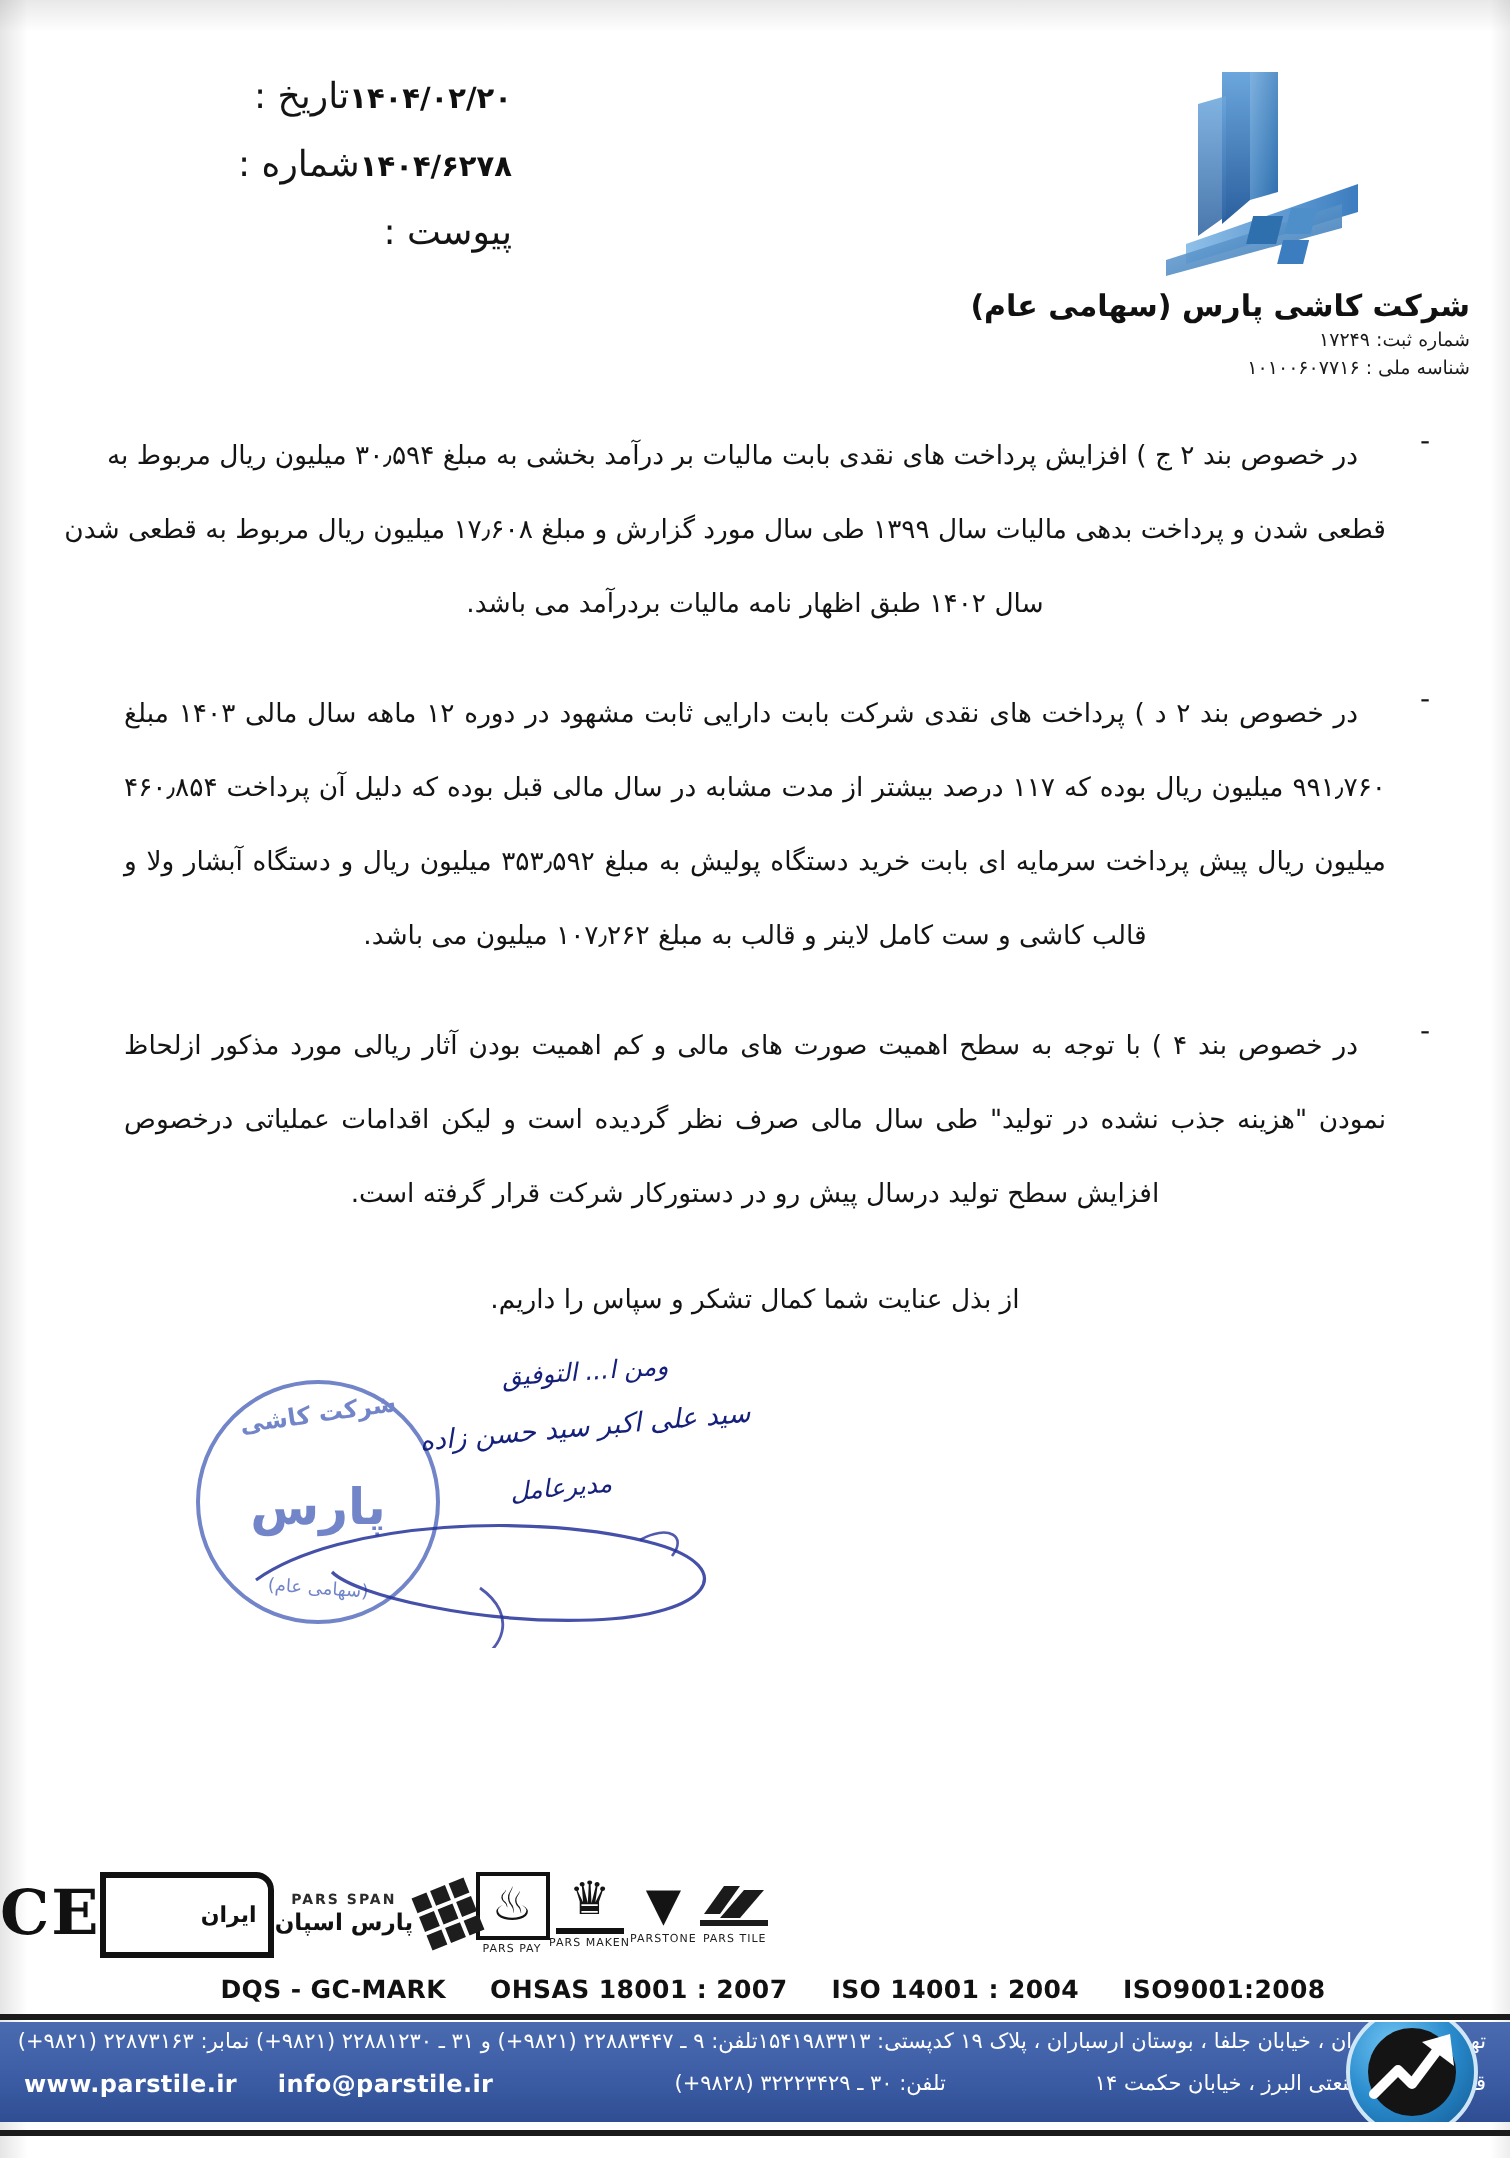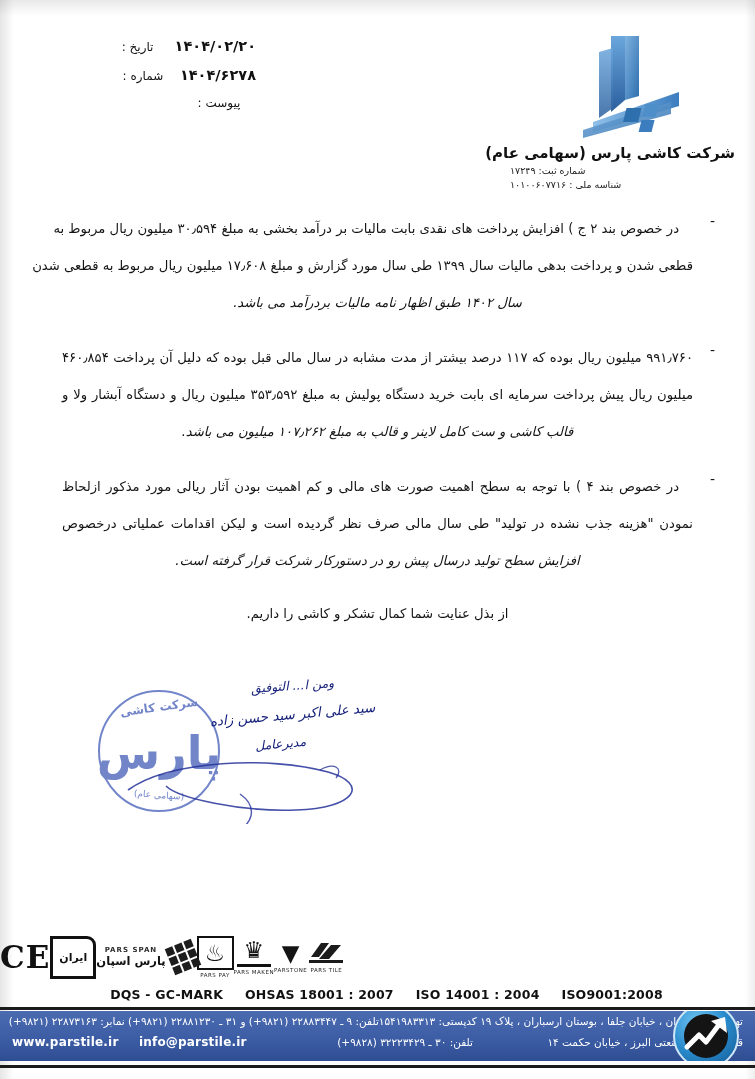--- a/index.html
+++ b/index.html
@@ -46,40 +46,40 @@
   }
   .meta-row {
     display: flex;
     align-items: baseline;
     justify-content: flex-start;
     margin-bottom: 13px;
     font-size: 13.5px;
   }
   .meta-label {
     width: 74px;
-    text-align: center;
+    text-align: right;
     padding-left: 6px;
-    font-size: 12px;
+    font-size: 18px;
     color: #141414;
     white-space: nowrap;
   }
   .meta-value {
     font-size: 14.5px;
     letter-spacing: 0.3px;
     color: #101010;
     white-space: nowrap;
     font-weight: 600;
   }
 
   .logo-block {
     position: absolute;
     top: 34px;
     right: 20px;
     width: 225px;
-    text-align: left;
+    text-align: right;
     direction: rtl;
   }
   .logo-mark {
     width: 128px;
     height: 108px;
     margin: 0 auto 2px auto;
     position: relative;
   }
   .logo-name {
     font-size: 15px;
@@ -120,21 +120,20 @@
     line-height: 37px;
     color: #141414;
     text-align: justify;
     text-align-last: justify;
     white-space: nowrap;
     letter-spacing: 0px;
   }
   .line.last {
     text-align: center;
     text-align-last: center;
-    font-style: italic;
   }
   .line.first-indent {
     padding-right: 14px;
   }
   .closing {
     margin-top: 16px;
     font-size: 13.2px;
     line-height: 34px;
     text-align: center;
     color: #141414;
@@ -212,21 +211,21 @@
   .stamp-bottom {
     position: absolute;
     bottom: 10px;
     left: 0; right: 0;
     text-align: center;
     font-size: 9px;
     color: #3d57b5;
     transform: rotate(4deg);
   }
   .stamp-mono {
-    font-size: 46px;
+    font-size: 25px;
     color: #3d57b5;
     font-weight: 700;
     line-height: 1;
     margin-top: 4px;
   }
   .sign-stroke {
     position: absolute;
     left: 120px;
     top: 56px;
     width: 300px;
@@ -255,21 +254,21 @@
     justify-content: center;
     height: 40px;
     color: #111;
   }
   .cert-ce { font-size: 31px; font-weight: 700; letter-spacing: 1px; font-family: "DejaVu Serif", serif; }
   .cert-box {
     width: 40px; height: 37px;
     border: 3px solid #111;
     border-top-right-radius: 9px;
     display: flex; align-items: center; justify-content: center;
-    font-size: 11px; font-weight: 700;
+    font-size: 11px; font-weight: 700; padding-left: 41px;
   }
   .cert-wordmark {
     display: flex; flex-direction: column; align-items: center; line-height: 1.1;
   }
   .cert-wordmark .en { font-size: 7px; letter-spacing: 1px; font-weight: 700; color: #2b2b2b; }
   .cert-wordmark .fa { font-size: 11.5px; font-weight: 700; color: #111; direction: rtl; }
   .cert-tiles {
     display: grid; grid-template-columns: repeat(3, 8px); grid-auto-rows: 8px; gap: 2px;
     transform: rotate(-22deg); margin-left: 3px;
   }
@@ -408,33 +407,34 @@
 
     <div class="bullet">
       <span class="bullet-dash">-</span>
       <div class="line first-indent">در خصوص بند ۲ ج ) افزایش پرداخت های نقدی بابت مالیات بر درآمد بخشی به مبلغ ۳۰٫۵۹۴ میلیون ریال مربوط به</div>
       <div class="line">قطعی شدن و پرداخت بدهی مالیات سال ۱۳۹۹ طی سال مورد گزارش و مبلغ ۱۷٫۶۰۸ میلیون ریال مربوط به قطعی شدن</div>
       <div class="line last">سال ۱۴۰۲ طبق اظهار نامه مالیات بردرآمد می باشد.</div>
     </div>
 
     <div class="bullet">
       <span class="bullet-dash">-</span>
+      <div class="line first-indent">در خصوص بند ۲ د ) پرداخت های نقدی شرکت بابت دارایی ثابت مشهود در دوره ۱۲ ماهه سال مالی ۱۴۰۳ مبلغ</div>
       <div class="line">۹۹۱٫۷۶۰ میلیون ریال بوده که ۱۱۷ درصد بیشتر از مدت مشابه در سال مالی قبل بوده که دلیل آن پرداخت ۴۶۰٫۸۵۴</div>
       <div class="line">میلیون ریال پیش پرداخت سرمایه ای بابت خرید دستگاه پولیش به مبلغ ۳۵۳٫۵۹۲ میلیون ریال و دستگاه آبشار ولا و</div>
       <div class="line last">قالب کاشی و ست کامل لاینر و قالب به مبلغ ۱۰۷٫۲۶۲ میلیون می باشد.</div>
     </div>
 
     <div class="bullet">
       <span class="bullet-dash">-</span>
       <div class="line first-indent">در خصوص بند ۴ ) با توجه به سطح اهمیت صورت های مالی و کم اهمیت بودن آثار ریالی مورد مذکور ازلحاظ</div>
       <div class="line">نمودن "هزینه جذب نشده در تولید" طی سال مالی صرف نظر گردیده است و لیکن اقدامات عملیاتی درخصوص</div>
       <div class="line last">افزایش سطح تولید درسال پیش رو در دستورکار شرکت قرار گرفته است.</div>
     </div>
 
-    <div class="closing">از بذل عنایت شما کمال تشکر و کاشی را داریم.</div>
+    <div class="closing">از بذل عنایت شما کمال تشکر و سپاس را داریم.</div>
   </div>
 
   <div class="sign-block">
 
     <div class="stamp">
       <div class="stamp-top">شرکت کاشی</div>
       <div class="stamp-inner">
         <div class="stamp-mono">پارس</div>
       </div>
       <div class="stamp-bottom">(سهامی عام)</div>

